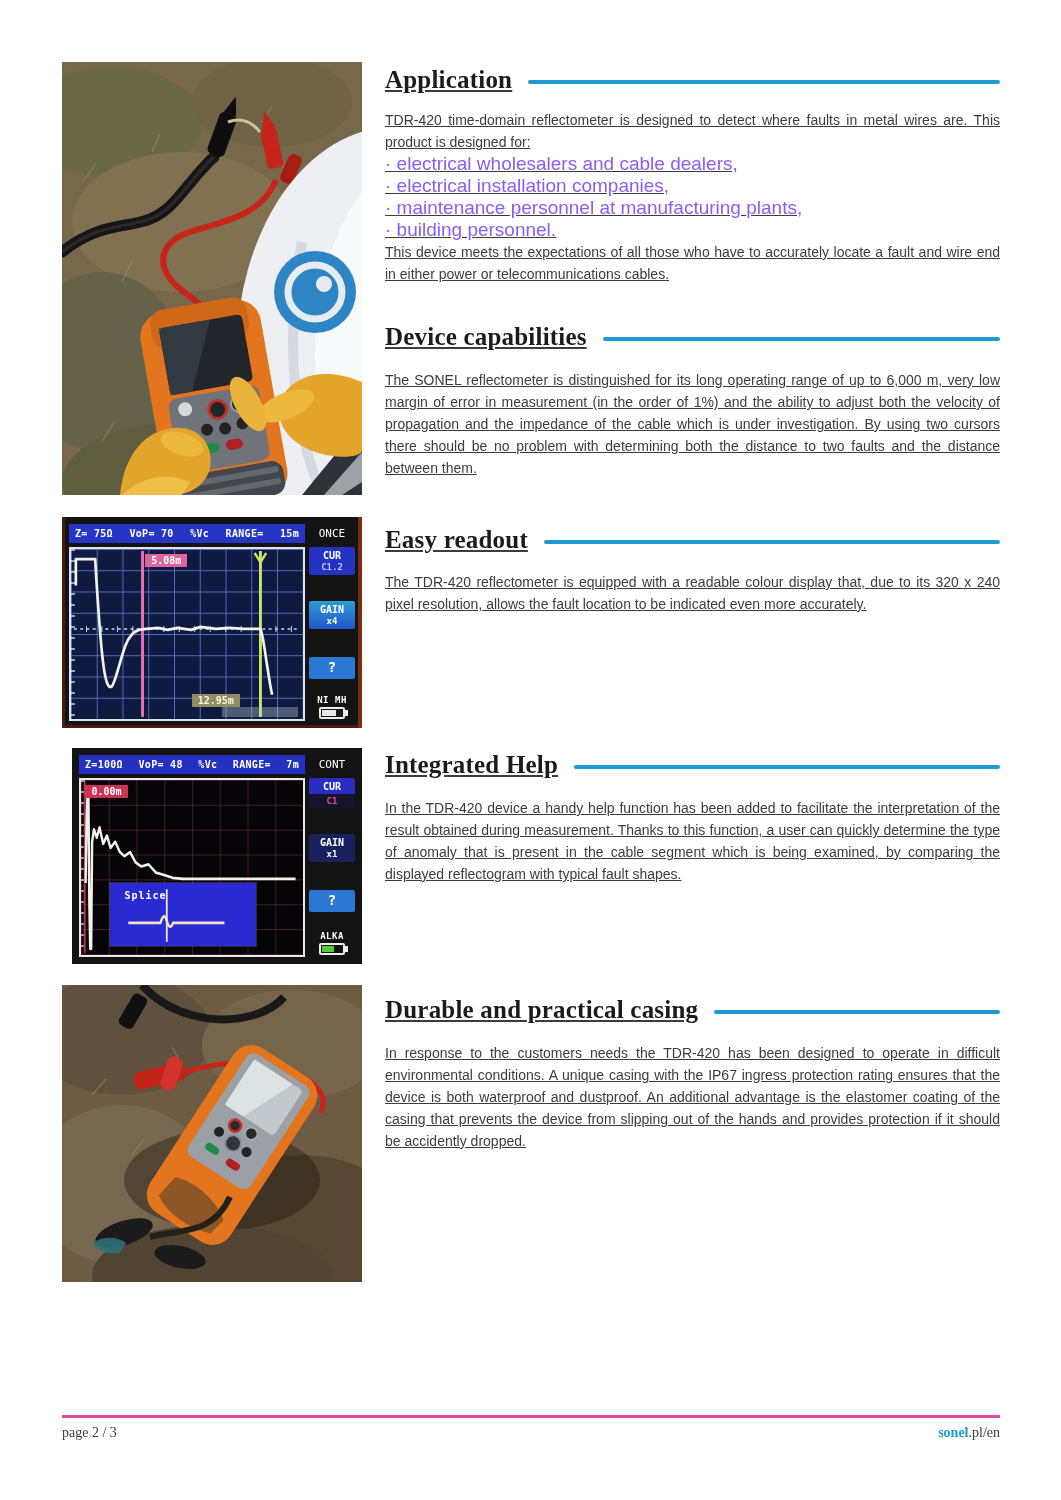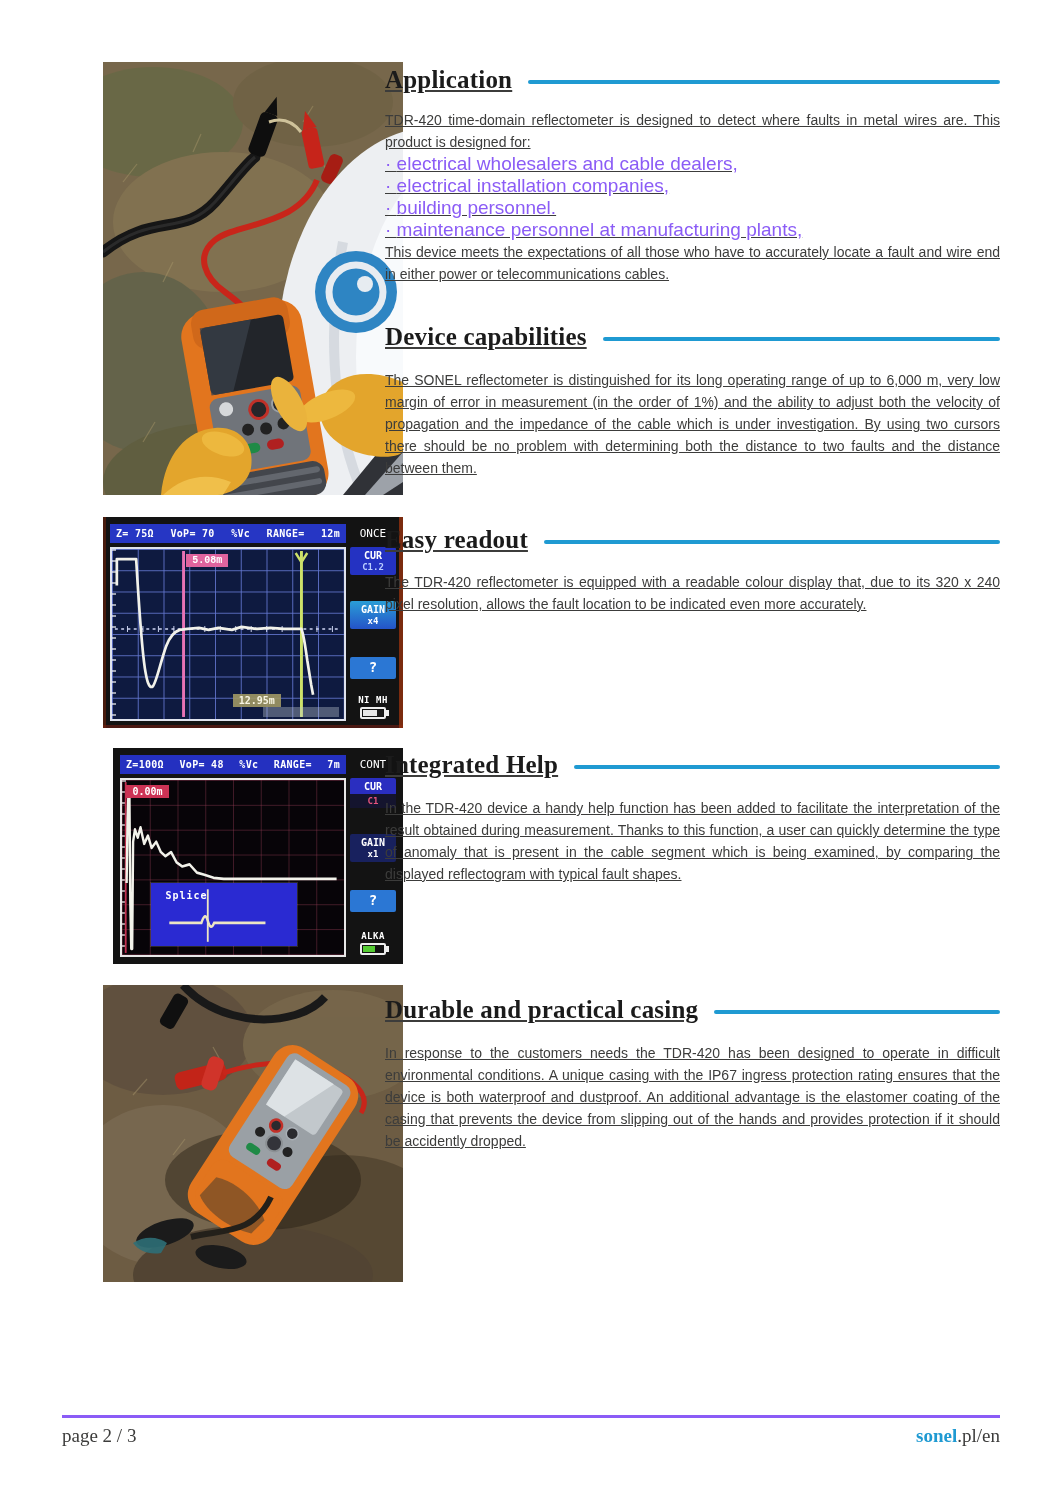--- a/index.html
+++ b/index.html
@@ -3,21 +3,21 @@
 <meta charset="utf-8">
 <style>
   * { margin:0; padding:0; box-sizing:border-box; }
   html,body { background:#ffffff; }
   body {
     width:1061px; height:1500px; position:relative;
     font-family:"Liberation Sans", sans-serif; color:#3c3c3b;
   }
 
   
-  .media { position:absolute; left:62px; overflow:hidden;margin-left:41px; }
+  .media { position:absolute; left:62px; overflow:hidden; }
   .media svg { display:block; width:100%; height:100%; }
 
   #photo1 { top:62px;  width:300px; height:433px; }
   #screen1{ top:517px; width:300px; height:211px; }
   #screen2{ top:748px; width:300px; height:216px;padding-left:10px; }
   #photo2 { top:985px; width:300px; height:297px; }
 
   
   .devshot {
     width:100%; height:100%; background:#131313; padding:7px;
@@ -60,21 +60,21 @@
     content:""; position:absolute; left:0; top:0; bottom:0; width:4px;
     background:repeating-linear-gradient(to bottom, rgba(255,255,255,.75) 0 2px, transparent 2px 11px);
     opacity:.8; pointer-events:none;
   }
   .dev-plot svg { position:absolute; inset:0; width:100%; height:100%; }
 
   .plot-label {
     position:absolute; font:700 10px "DejaVu Sans Mono", monospace;
     padding:1px 6px; color:#fff; white-space:nowrap;
   }
-  .lbl-pink  { left:32%; top:3%;  background:#e0649e;font-family:Liberation Mono, monospace; }
+  .lbl-pink  { left:32%; top:3%;  background:#e0649e; }
   .lbl-tan   { left:52%; bottom:7%; background:rgba(160,152,100,.9); color:#f8f5e2; }
   .lbl-red   { left:2%;  top:3%;  background:#cc3355; }
   .lbl-ghost { position:absolute; right:2%; bottom:1%; width:33%; height:10px; background:rgba(190,196,208,.38); }
 
   .popup {
     position:absolute; left:13%; top:59%; width:66%; height:36%;
     background:#2a2ad2; box-shadow:0 0 0 1px rgba(255,255,255,.15);
   }
   .popup-title { position:absolute; left:10%; top:10%; color:#fff; font:700 10px "DejaVu Sans Mono", monospace; letter-spacing:1px; }
   .popup svg { position:absolute; inset:0; width:100%; height:100%; }
@@ -105,23 +105,23 @@
     color:#1b1b1b; letter-spacing:.2px; white-space:nowrap;
   }
   .rule { flex:1; height:4px; background:#1f9ad2; margin-left:16px; margin-top:3px; border-radius:2px; }
   .body-p { margin-top:15px; font-size:14px; line-height:22px; text-align:justify; color:#3c3c3b; }
   ul.plain { list-style:none; font-size:19px; line-height:22px; color:#8b5cf6; }
   ul.plain li::before { content:"· "; }
 
   
   #footer {
     position:absolute; left:62px; right:61px; top:1415px;
-    border-top:3px solid #8b5cf6; padding-top:7px;
+    border-top:3px solid #ec4899; padding-top:7px;
     display:flex; justify-content:space-between; align-items:baseline;
-    font-family:"Liberation Serif", serif; font-size:19px; color:#3c3c3b;
+    font-family:"Liberation Serif", serif; font-size:14px; color:#3c3c3b;
   }
   #footer .site b { color:#1f9ad2; font-weight:700; }
 </style>
 </head>
 <body>
 
 <figure class="media" id="photo1">
   <svg viewBox="0 0 300 433">
     <rect width="300" height="433" fill="#77674b"></rect>
     <g opacity=".55">
@@ -193,21 +193,21 @@
 </figure>
 
 <figure class="media" id="screen1">
   <div class="devshot">
     <div class="dev-grid">
       <div class="dev-topbar">
         <span>Z= 75Ω</span>
         <span>VoP= 70</span>
         <span>%Vc</span>
         <span>RANGE=</span>
-        <span>12m</span>
+        <span>15m</span>
       </div>
       <div class="dev-mode">ONCE</div>
       <div class="dev-plot plot-blue">
         <svg viewBox="0 0 240 168" preserveAspectRatio="none">
           <line x1="3" y1="79" x2="237" y2="79" stroke="#cdd4f2" stroke-width="1.4" stroke-dasharray="3 3.5"></line>
           <path d="M16,76 V82 M32,76 V82 M48,76 V82 M64,76 V82 M96,76 V82 M112,76 V82 M128,76 V82 M144,76 V82 M160,76 V82 M176,76 V82 M212,76 V82 M228,76 V82" stroke="#cdd4f2" stroke-width="1"></path>
           <line x1="74" y1="2" x2="74" y2="166" stroke="#e773b4" stroke-width="3"></line>
           <line x1="196" y1="2" x2="196" y2="166" stroke="#cde26a" stroke-width="3"></line>
           <path d="M190,4 L196,13 L202,4" stroke="#cde26a" stroke-width="2.5" fill="none"></path>
           <path d="M5,36 L5,10 L25,10 C27,42 30,92 34,118 C36,130 38,138 42,136 C46,132 50,112 56,96 C60,86 64,82 70,80 L78,79 L90,78 L100,80 L110,78 L124,80 L134,77 L150,79 L164,78 L178,79 L196,79 C198,84 200,96 202,110 L206,134 L208,144" stroke="#f2f2ea" stroke-width="2.8" fill="none" stroke-linejoin="round"></path>
@@ -332,22 +332,22 @@
 
 <section class="txtcol" style="top:66px">
   <div class="sec-head">
     <h2>Application</h2>
     <div class="rule"></div>
   </div>
   <p class="body-p">TDR-420 time-domain reflectometer is designed to detect where faults in metal wires are. This product is designed for:</p>
   <ul class="plain">
     <li>electrical wholesalers and cable dealers,</li>
     <li>electrical installation companies,</li>
+    <li>maintenance personnel at manufacturing plants,</li>
     <li>building personnel.</li>
-    <li>maintenance personnel at manufacturing plants,</li>
   </ul>
   <p class="body-p" style="margin-top:0">This device meets the expectations of all those who have to accurately locate a fault and wire end in either power or telecommunications cables.</p>
 </section>
 
 <section class="txtcol" style="top:323px">
   <div class="sec-head">
     <h2>Device capabilities</h2>
     <div class="rule"></div>
   </div>
   <p class="body-p" style="margin-top:18px">The SONEL reflectometer is distinguished for its long operating range of up to 6,000 m, very low margin of error in measurement (in the order of 1%) and the ability to adjust both the velocity of propagation and the impedance of the cable which is under investigation. By using two cursors there should be no problem with determining both the distance to two faults and the distance between them.</p>

